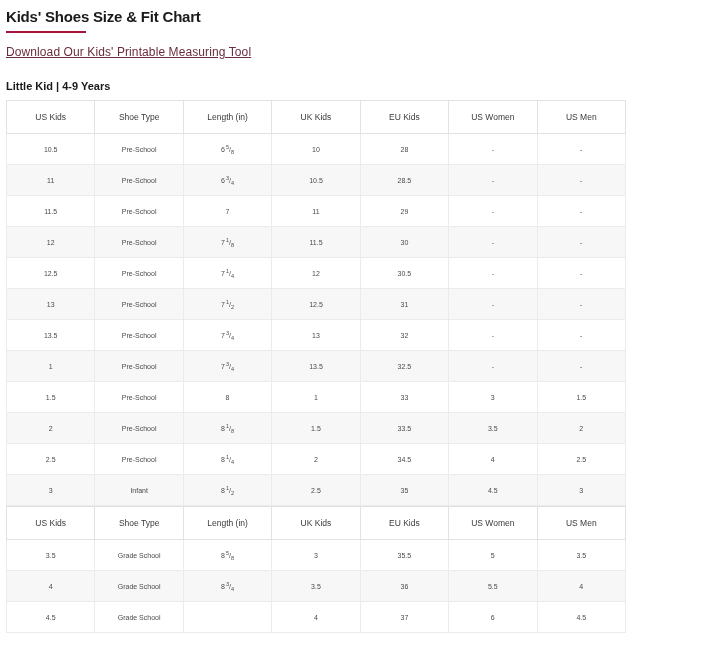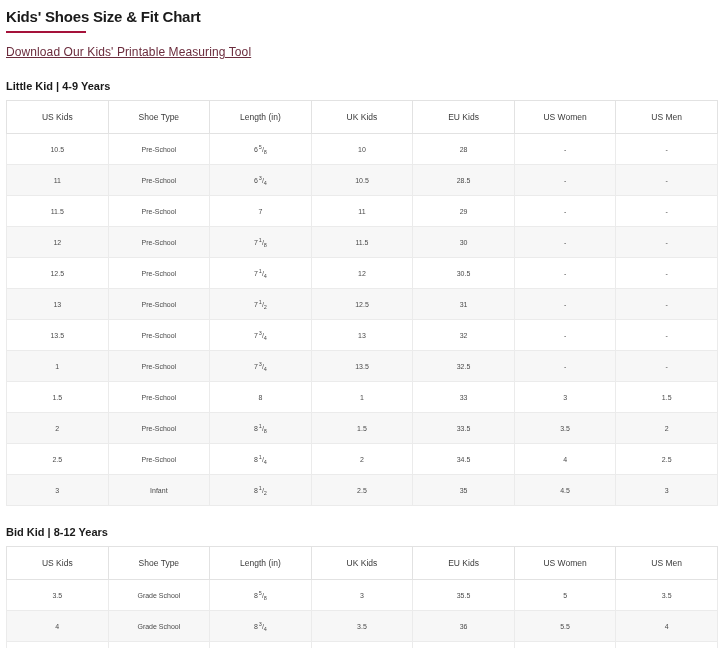--- a/index.html
+++ b/index.html
@@ -40,21 +40,21 @@
     text-decoration: underline;
     letter-spacing: 0.1px;
   }
   .section-title {
     font-size: 11px;
     font-weight: bold;
     color: #1a1a1a;
     margin: 20px 0 8px 6px;
   }
   table.size-table {
-    width: 712px;
+    width: 620px;
     margin: 0 0 0 6px;
     border-collapse: collapse;
     table-layout: fixed;
   }
   table.size-table th {
     font-size: 8.5px;
     font-weight: normal;
     color: #3a3a3a;
     text-align: center;
     padding: 11px 2px;
@@ -223,21 +223,20 @@
             <td>3</td>
             <td>Infant</td>
             <td><span class="len-whole">8</span><span class="frac"><span class="num">1</span><span class="slash">/</span><span class="den">2</span></span></td>
             <td>2.5</td>
             <td>35</td>
             <td>4.5</td>
             <td>3</td>
           </tr>
         </tbody>
       </table>
-      <div class="section-title">Bid Kid | 8-12 Years</div>
       <table class="size-table">
         <thead>
           <tr>
             <th>US Kids</th>
             <th>Shoe Type</th>
             <th>Length (in)</th>
             <th>UK Kids</th>
             <th>EU Kids</th>
             <th>US Women</th>
             <th>US Men</th>

